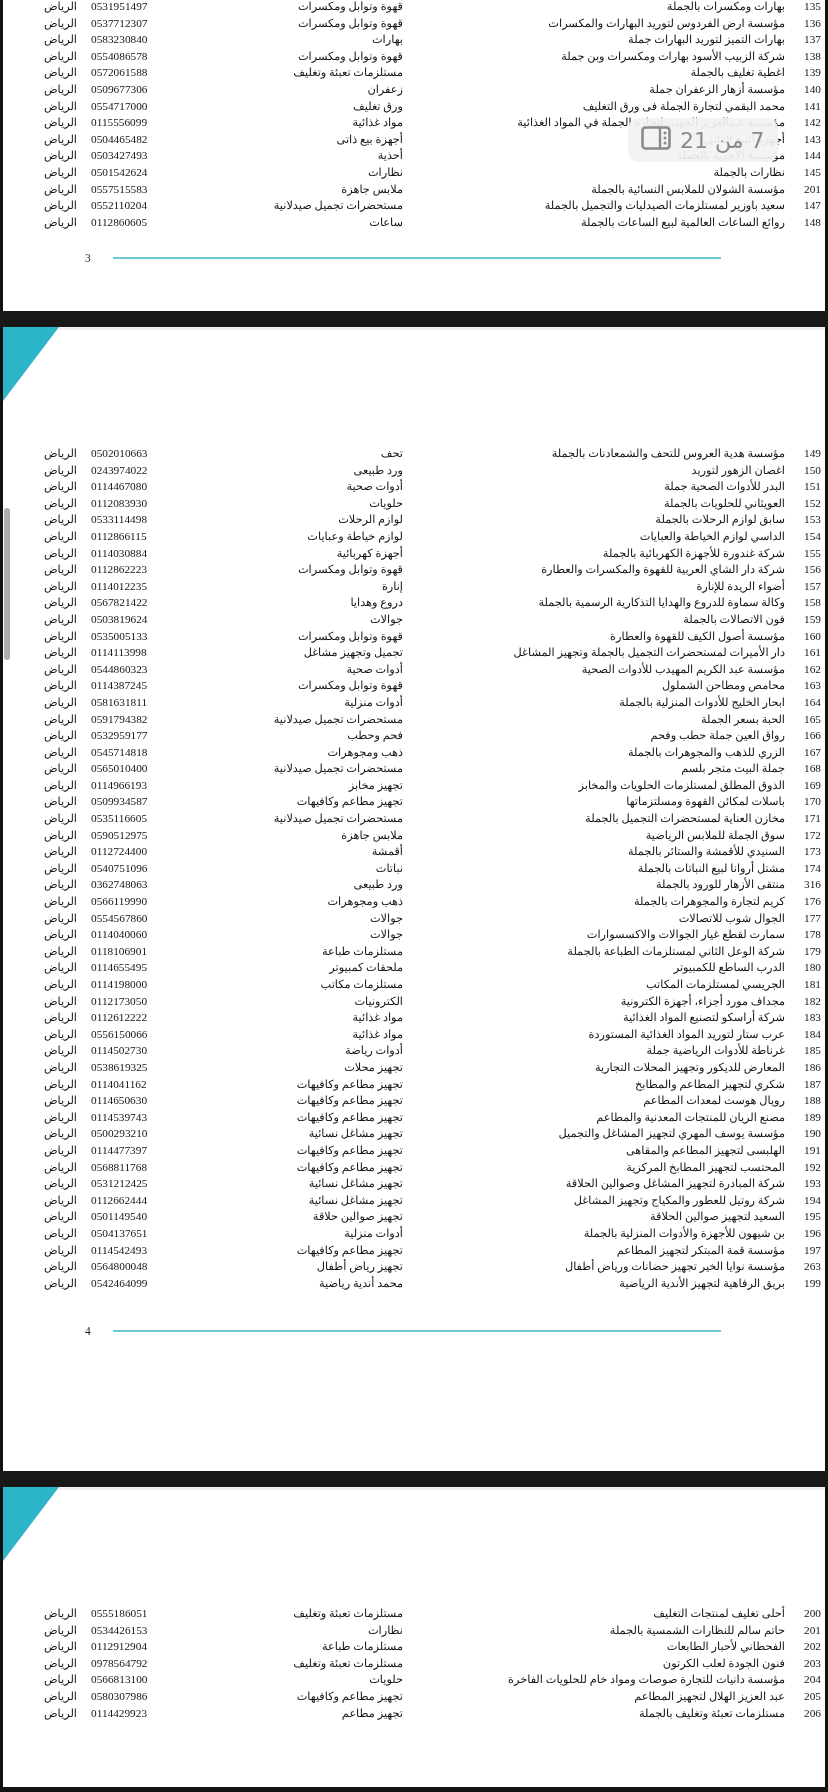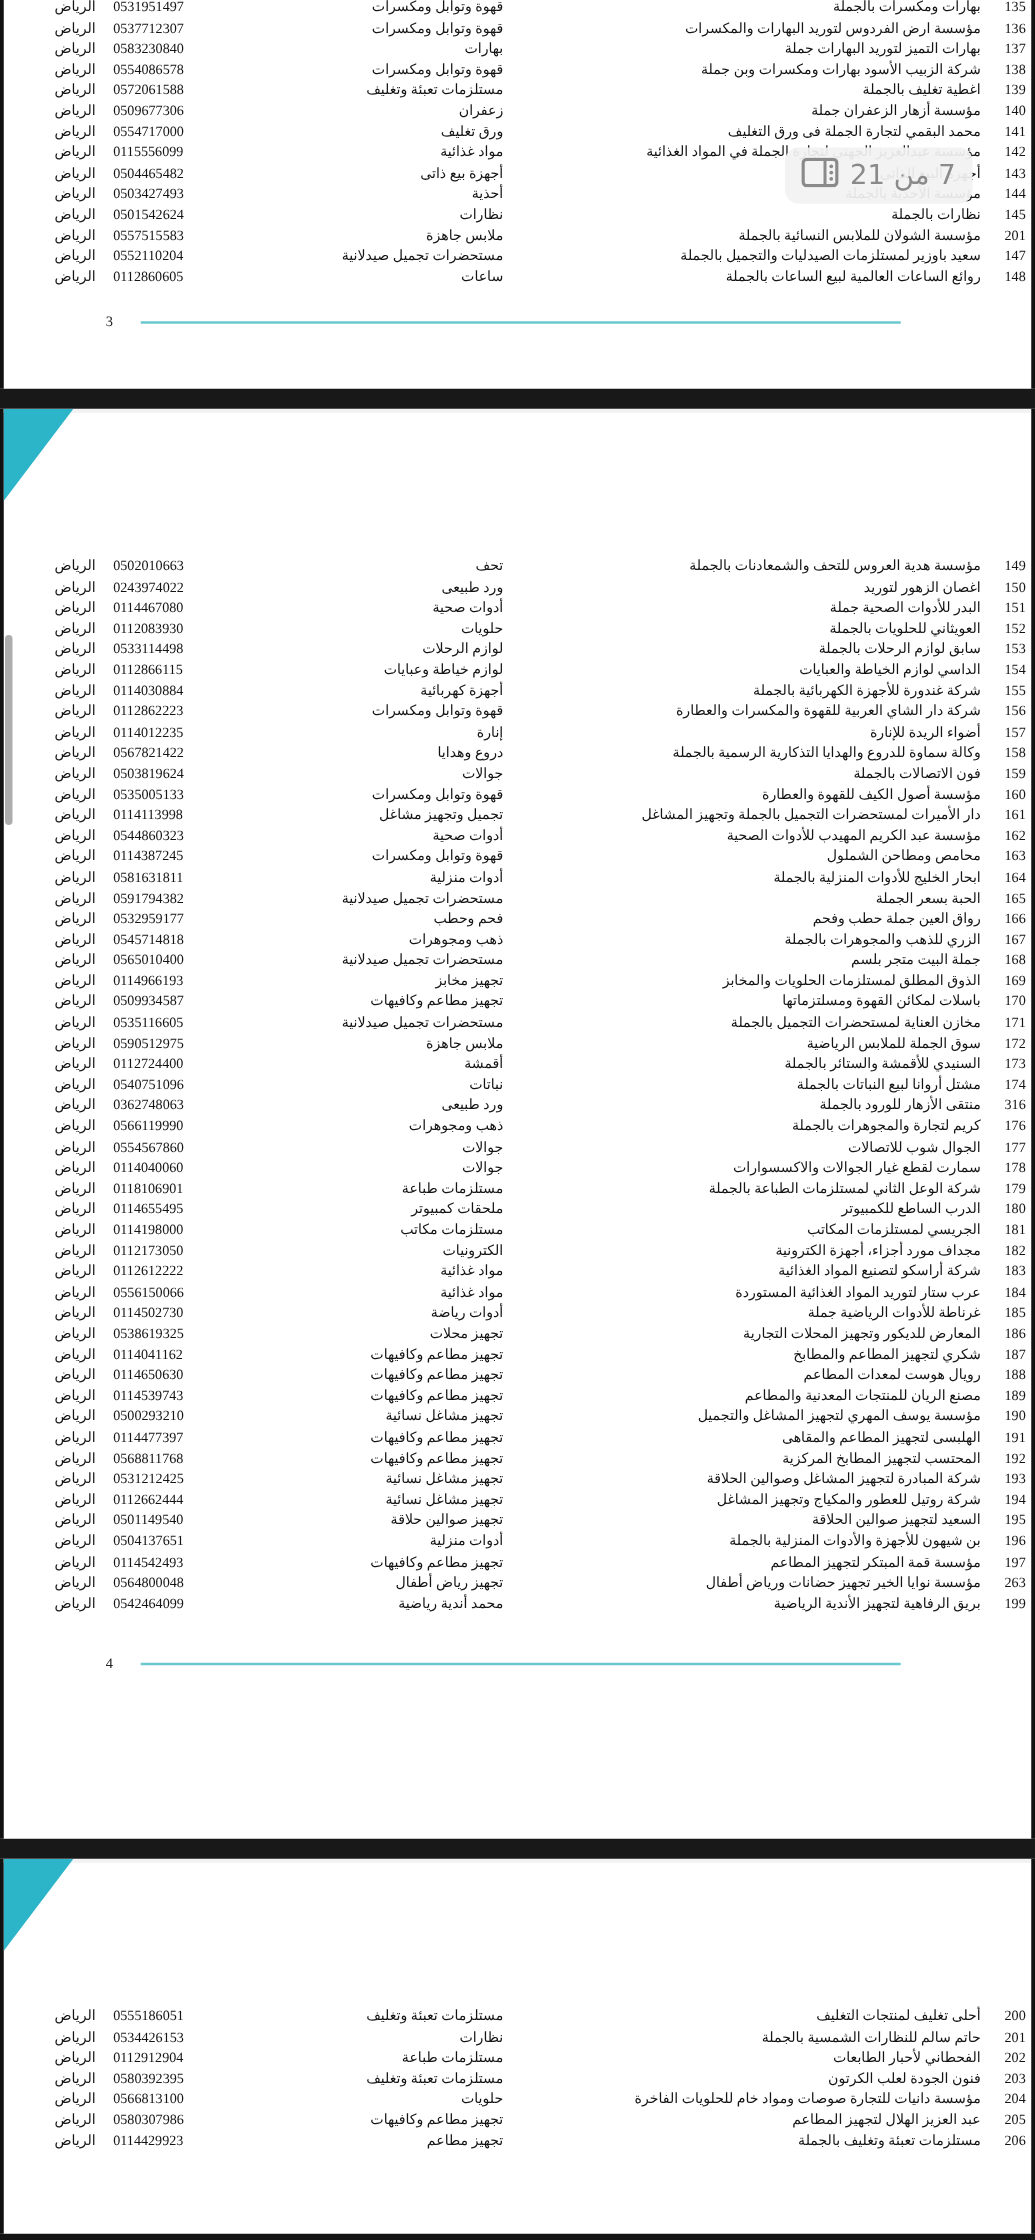--- a/index.html
+++ b/index.html
@@ -660,21 +660,21 @@
             <td class="c-idx">202</td>
             <td class="c-name">الفحطاني لأحبار الطابعات</td>
             <td class="c-cat">مستلزمات طباعة</td>
             <td class="c-phone">0112912904</td>
             <td class="c-city">الرياض</td>
           </tr>
           <tr>
             <td class="c-idx">203</td>
             <td class="c-name">فنون الجودة لعلب الكرتون</td>
             <td class="c-cat">مستلزمات تعبئة وتغليف</td>
-            <td class="c-phone">0580392395</td>
+            <td class="c-phone">0978564792</td>
             <td class="c-city">الرياض</td>
           </tr>
           <tr>
             <td class="c-idx">204</td>
             <td class="c-name">مؤسسة دانيات للتجارة صوصات ومواد خام للحلويات الفاخرة</td>
             <td class="c-cat">حلويات</td>
             <td class="c-phone">0566813100</td>
             <td class="c-city">الرياض</td>
           </tr>
           <tr>

